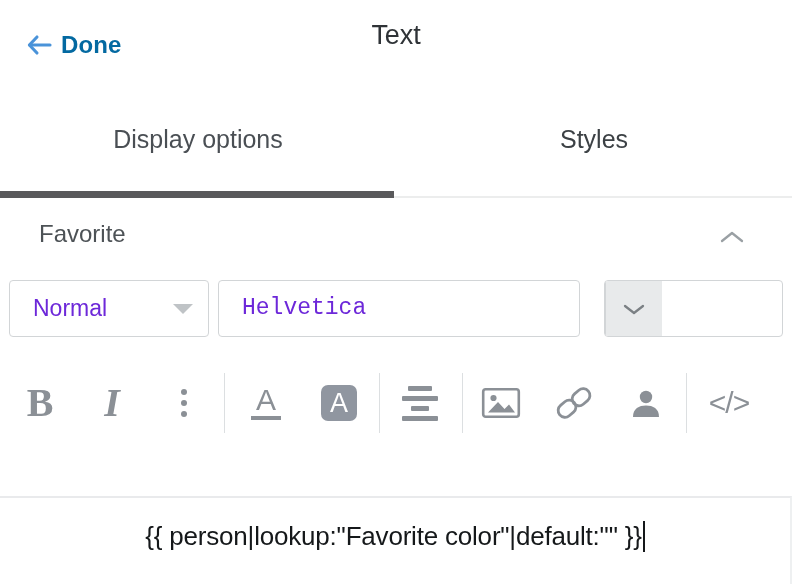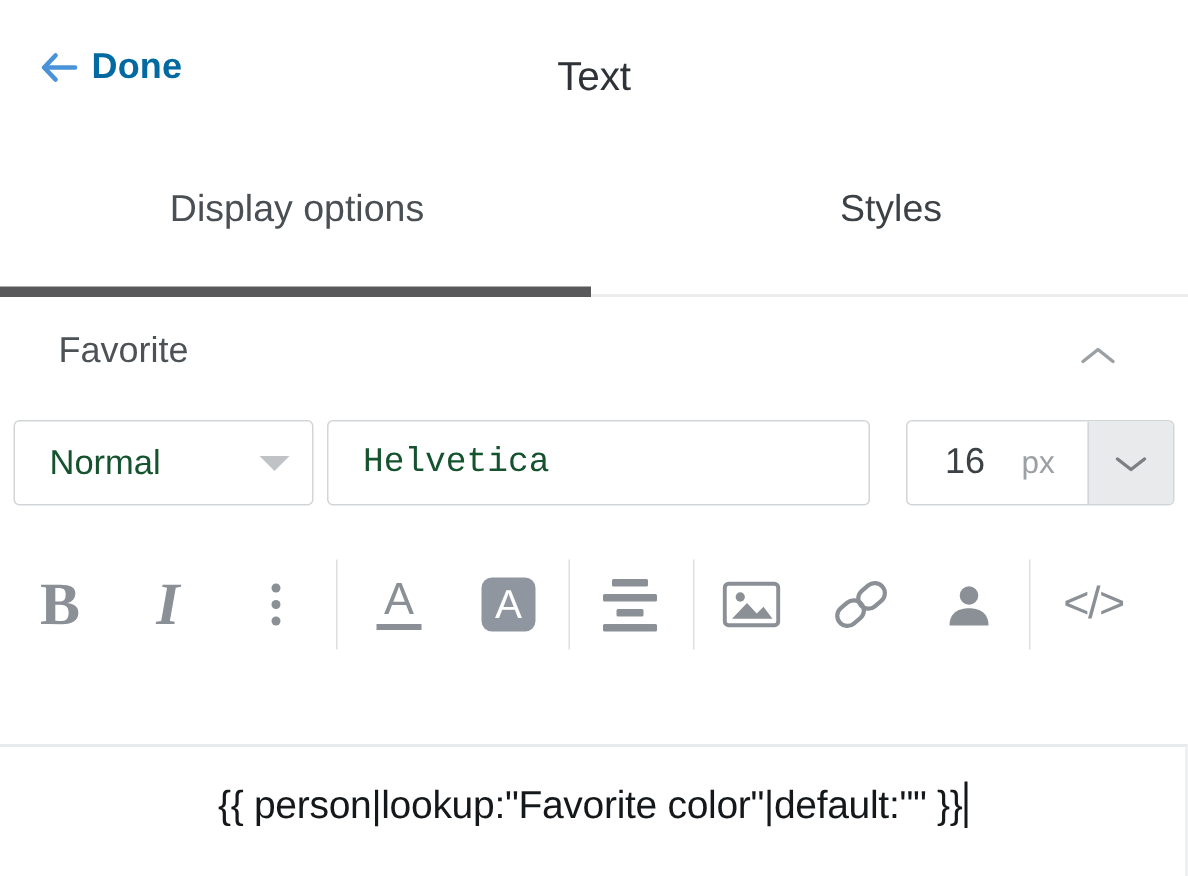--- a/index.html
+++ b/index.html
@@ -48,21 +48,21 @@
     font-size: 24px;
     font-weight: bold;
     color: #0369a1;
     letter-spacing: 0.1px;
     line-height: 1;
   }
   .page-title {
     position: absolute;
     left: 0;
     right: 0;
-    top: 36px;
+    top: 20px;
     text-align: center;
     font-size: 27px;
     color: #2f3337;
     letter-spacing: -0.1px;
   }
 
   
   .tabs {
     position: relative;
     display: flex;
@@ -130,21 +130,21 @@
     border-radius: 4px;
     background: #ffffff;
     box-sizing: border-box;
     cursor: pointer;
   }
   .select-box .sel-label {
     position: absolute;
     left: 23px;
     top: 14px;
     font-size: 23px;
-    color: #14532d;
+    color: #6d28d9;
     white-space: nowrap;
   }
   .caret {
     position: absolute;
     top: 23px;
     width: 0;
     height: 0;
     border-left: 10px solid transparent;
     border-right: 10px solid transparent;
     border-top: 10px solid #bfc3c6;
@@ -364,24 +364,20 @@
       <span class="sel-label">Normal</span>
       <span class="caret"></span>
     </div>
 
     <div class="select-box" id="font-select">
       <span class="sel-label">Helvetica</span>
       <span class="caret"></span>
     </div>
 
     <div class="size-group">
-      <div class="size-field">
-        <span class="size-value">16</span>
-        <span class="size-unit">px</span>
-      </div>
       <div class="size-stepper">
         <svg width="24" height="14" viewBox="0 0 24 14">
           <path d="M3 4 L12 11 L21 4" fill="none" stroke="currentColor" stroke-width="2.3" stroke-linecap="round" stroke-linejoin="round"></path>
         </svg>
       </div>
     </div>
   </div>
 
   <div class="toolbar">
 

